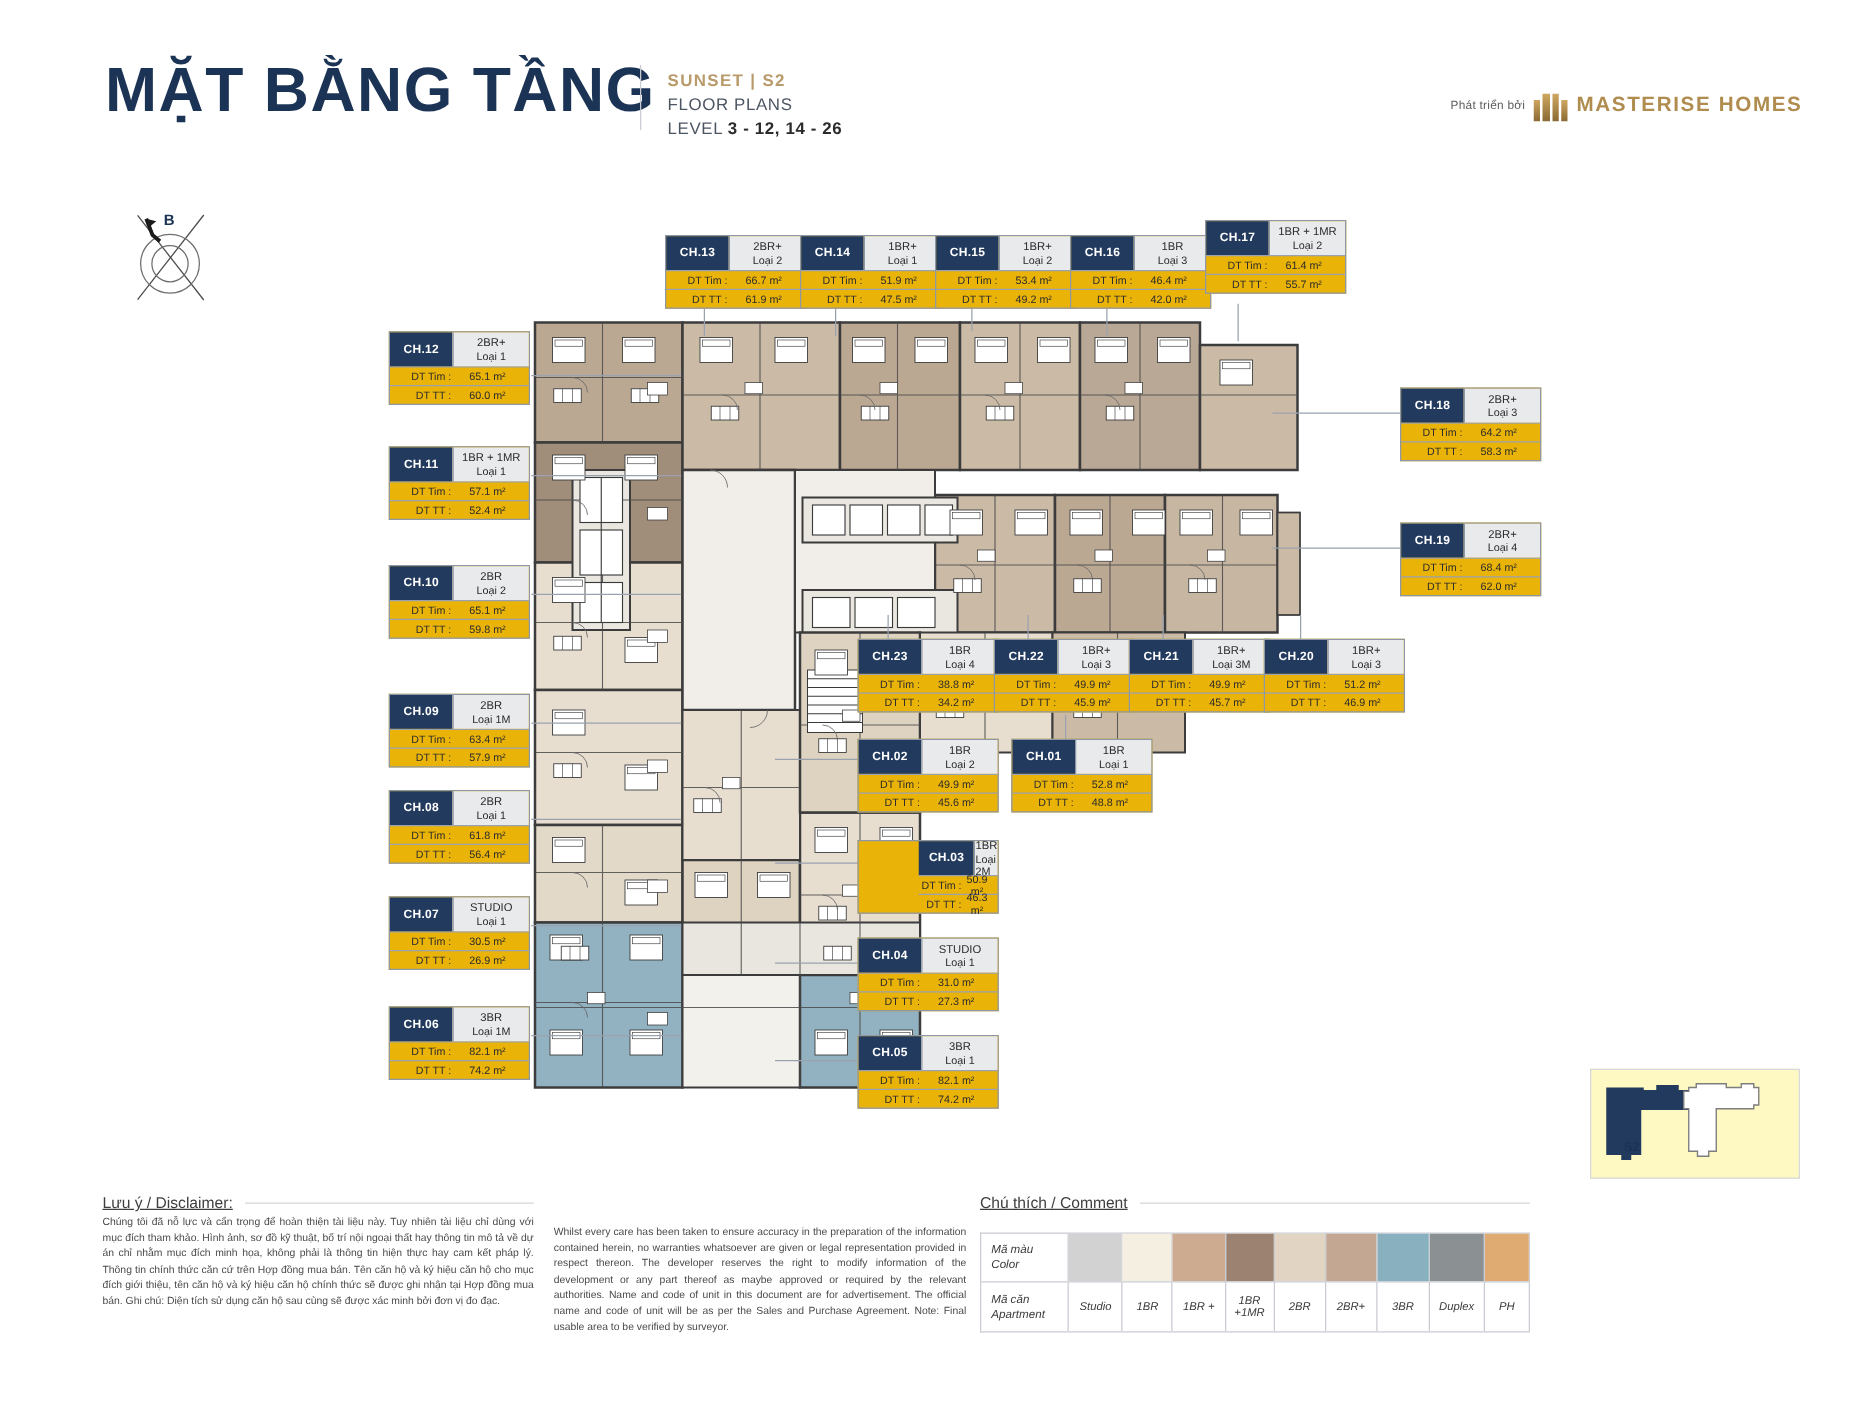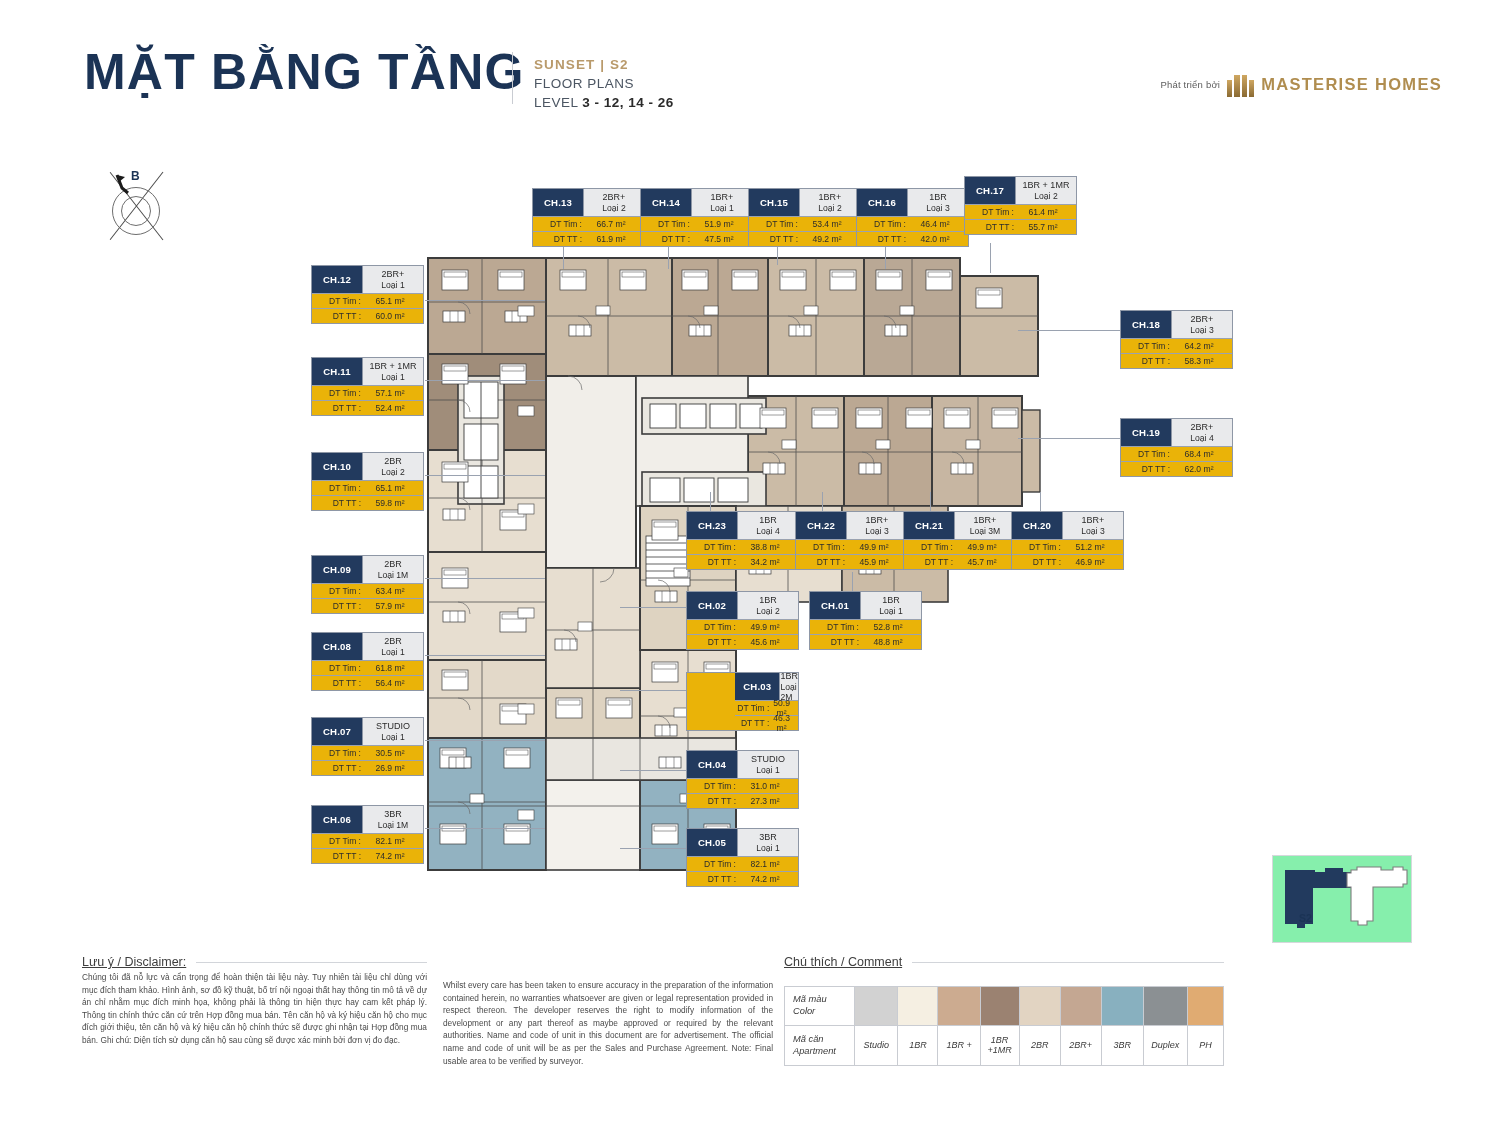--- a/index.html
+++ b/index.html
@@ -97,22 +97,22 @@
   .unit .m .lab { width: 53px; text-align: right; padding-right: 4px; font-size: 8.5px; }
   .unit .m .val { flex: 1; text-align: center; font-size: 8.6px; padding-right: 8px; }
 
   
   .lead { position: absolute; background: #9aa2b0; }
   .lead.h { height: 1px; }
   .lead.v { width: 1px; }
 
   
   .keyplan {
-    position: absolute; left: 1272px; top: 855px; width: 140px; height: 88px;
-    border: 1px solid #d6d8dc; background: #86efac;
+    position: absolute; left: 1272px; top: 855px; width: 168px; height: 88px;
+    border: 1px solid #d6d8dc; background: #fef9c3;
   }
   .keyplan .s2label {
     position: absolute; left: 26px; top: 56px; font-size: 10.5px;
     font-weight: 700; color: #1b3355;
   }
 
   
   .footer { position: absolute; left: 0; top: 955px; width: 1500px; height: 170px; }
   .sec-head { display: flex; align-items: center; gap: 10px; }
   .sec-head .txt { font-size: 12.5px; color: #3e3e3e; white-space: nowrap; text-decoration: underline; }

